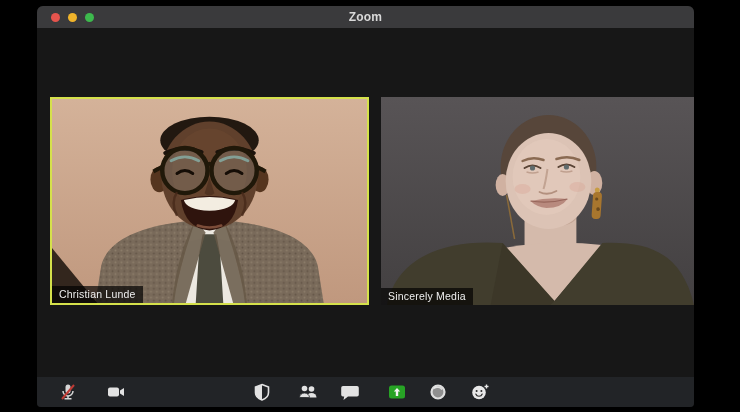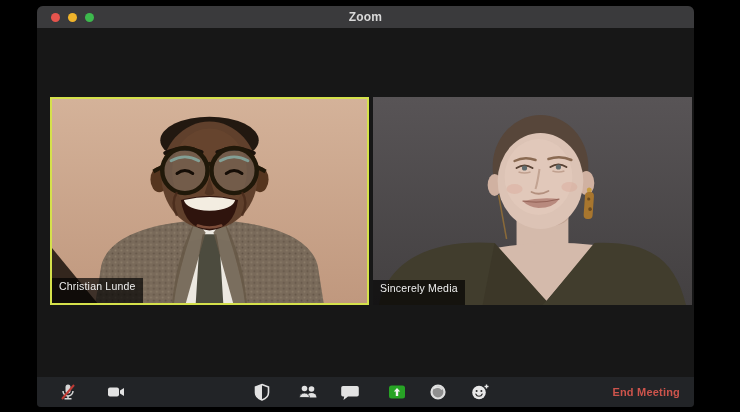--- a/index.html
+++ b/index.html
@@ -10,25 +10,25 @@
   .titlebar{position:absolute;left:0;top:0;width:100%;height:22px;background:var(--titlebar-bg,#3a3a3c);
     display:flex;align-items:center;justify-content:center;}
   .traffic{position:absolute;left:14px;top:0;height:22px;display:flex;align-items:center;gap:8px;}
   .light{width:9px;height:9px;border-radius:50%;}
   .light.red{background:var(--traffic-red,#e5544d);}
   .light.yellow{background:var(--traffic-yellow,#f0b42b);}
   .light.green{background:var(--traffic-green,#3db94d);}
   .title{color:#d9d9d9;font-size:12px;font-weight:700;letter-spacing:.2px;}
   .tile{position:absolute;top:91px;width:319px;height:208px;overflow:hidden;background:#222;}
   .tile.left{left:13px;border:2px solid var(--active-speaker-border,#d5e14b);box-sizing:border-box;}
-  .tile.right{left:336px;}
+  .tile.right{left:344px;}
   .tile svg{display:block;width:100%;height:100%;}
   .tile.left svg{width:315px;height:204px;}
   .name-label{position:absolute;left:0;bottom:0;background:var(--name-label-bg,rgba(0,0,0,0.68));
-    color:#efefef;font-size:10.5px;padding:3px 7px 12px 7px;line-height:1;letter-spacing:.2px;}
+    color:#efefef;font-size:10.5px;padding:3px 7px 4px 7px;line-height:1;letter-spacing:.2px;}
   .toolbar{position:absolute;left:0;bottom:0;width:100%;height:30px;background:var(--toolbar-bg,#222427);}
   .tb-btn{position:absolute;top:1px;width:28px;height:28px;display:flex;align-items:center;justify-content:center;
     background:none;border:none;padding:0;cursor:pointer;}
   .tb-btn svg{display:block;}
   .end-meeting{position:absolute;right:8px;top:0;height:30px;display:flex;align-items:center;
     background:none;border:none;cursor:pointer;color:var(--end-meeting-red,#cd544c);
     font-family:"Liberation Sans",sans-serif;font-size:11px;font-weight:700;letter-spacing:.2px;}
 </style>
 </head>
 <body>
@@ -223,17 +223,16 @@
         <svg width="20" height="18" viewBox="-10 -9 20 18">
           <circle cx="-1" cy="0.5" r="6.8" fill="#e8e8e8"></circle>
           <circle cx="-3.4" cy="-1" r="1" fill="#2a2a2a"></circle>
           <circle cx="1.4" cy="-1" r="1" fill="#2a2a2a"></circle>
           <path d="M-4.2,2 a3.4,3.4 0 0 0 6.4,0" stroke="#2a2a2a" stroke-width="1.2" fill="none" stroke-linecap="round"></path>
           <line x1="6.5" y1="-7.5" x2="6.5" y2="-3.5" stroke="#e8e8e8" stroke-width="1.4"></line>
           <line x1="4.5" y1="-5.5" x2="8.5" y2="-5.5" stroke="#e8e8e8" stroke-width="1.4"></line>
         </svg>
       </button>
 
-      <button class="end-meeting">End Meeting</button>
     </div>
 
   </div>
 </div>
 
 </body></html>

